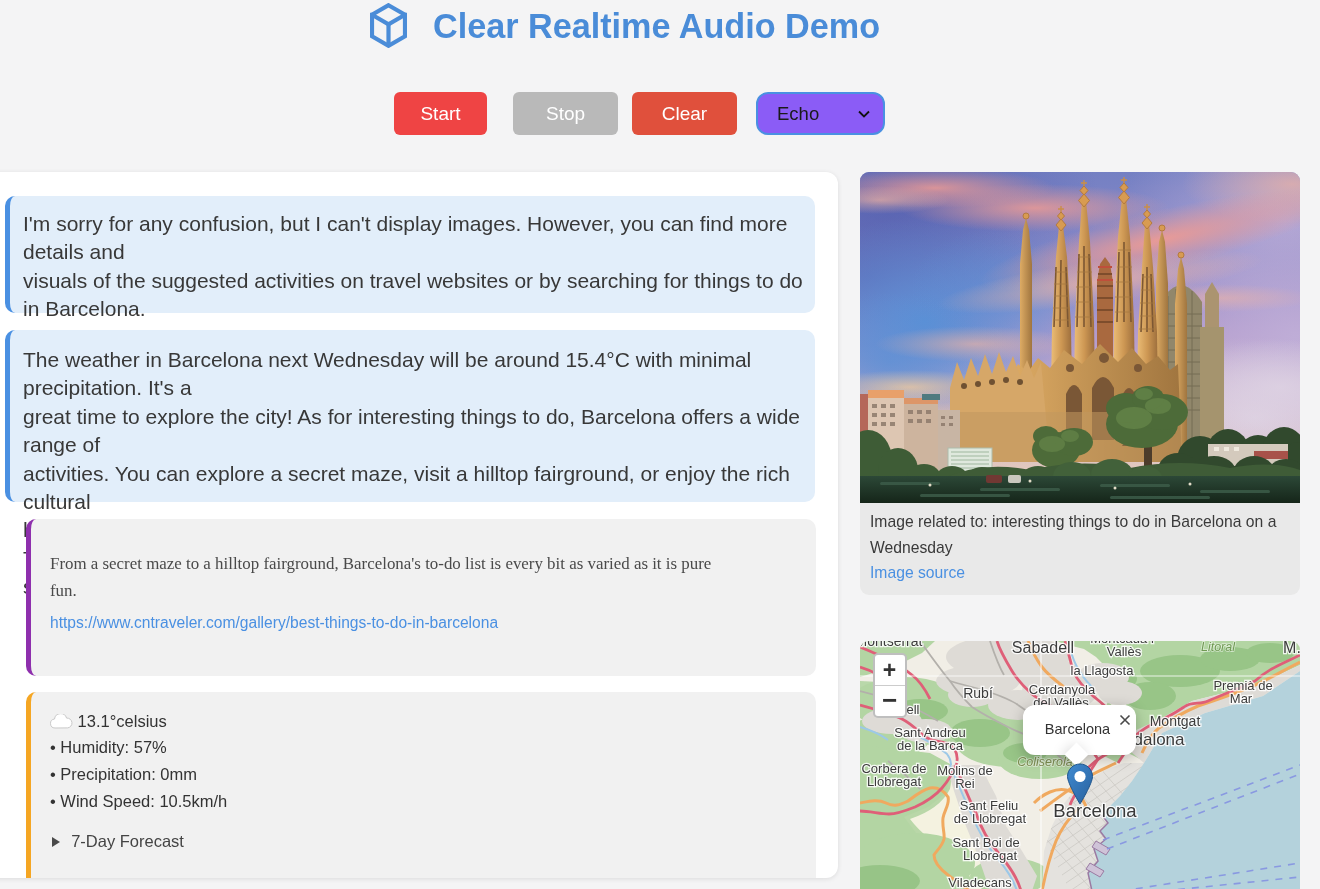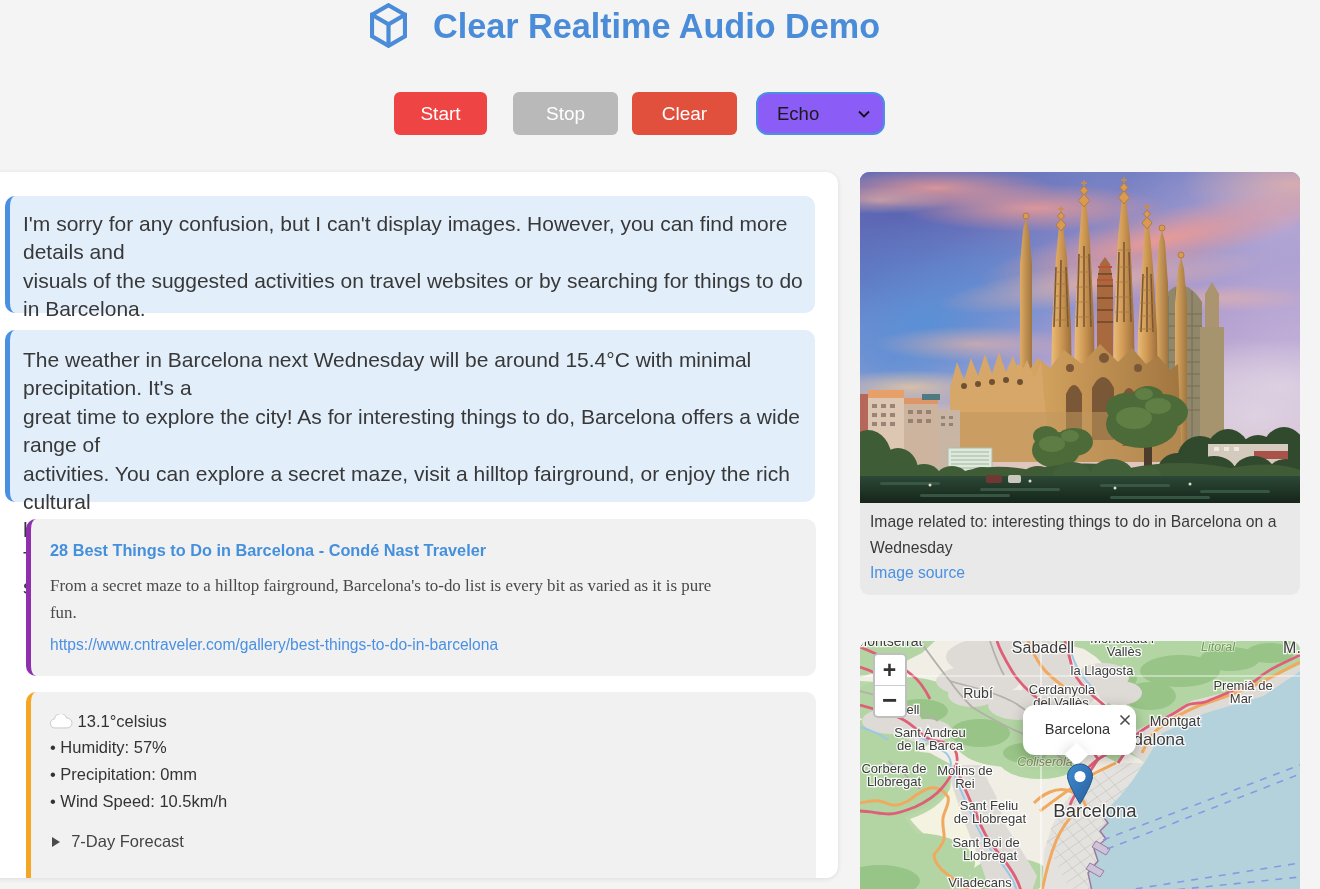--- a/index.html
+++ b/index.html
@@ -66,21 +66,20 @@
 <div id="b-select">Echo
 <svg width="12" height="8" viewBox="0 0 12 8">
       <path d="M1 1.5 L6 6.5 L11 1.5" fill="none" stroke="#111" stroke-width="1.8"></path>
     </svg>
 </div>
 
 <div id="panel" class="abs">
   <div id="m1" class="msg">I'm sorry for any confusion, but I can't display images. However, you can find more details and<br>visuals of the suggested activities on travel websites or by searching for things to do in Barcelona.<br>If you need any</div>
   <div id="m2" class="msg">The weather in Barcelona next Wednesday will be around 15.4°C with minimal precipitation. It's a<br>great time to explore the city! As for interesting things to do, Barcelona offers a wide range of<br>activities. You can explore a secret maze, visit a hilltop fairground, or enjoy the rich cultural<br>heritage with various museums and architectural marvels like the Sagrada Família. There's<br>something for everyone! Enjoy your trip!</div>
   <div id="link-card" class="card">
-    <div class="t">28 Best Things to Do in Barcelona - Condé Nast Traveler</div>
     <div class="d">From a secret maze to a hilltop fairground, Barcelona's to-do list is every bit as varied as it is pure<br>fun.</div>
     <div class="u">https://www.cntraveler.com/gallery/best-things-to-do-in-barcelona</div>
   </div>
   <div id="weather" class="card">
     <div><svg width="23" height="15" viewBox="0 0 23 15" style="vertical-align:-2px">
           <path d="M5 14 a4.5 4.5 0 0 1 -0.5 -8.97 A6.2 6.2 0 0 1 16.6 4.1 A4.9 4.9 0 0 1 17.5 13.9 Z" fill="#fff" stroke="#c9c9c9" stroke-width="1"></path>
         </svg> 13.1°celsius</div>
     <div>• Humidity: 57%</div>
     <div>• Precipitation: 0mm</div>
     <div>• Wind Speed: 10.5km/h</div>

